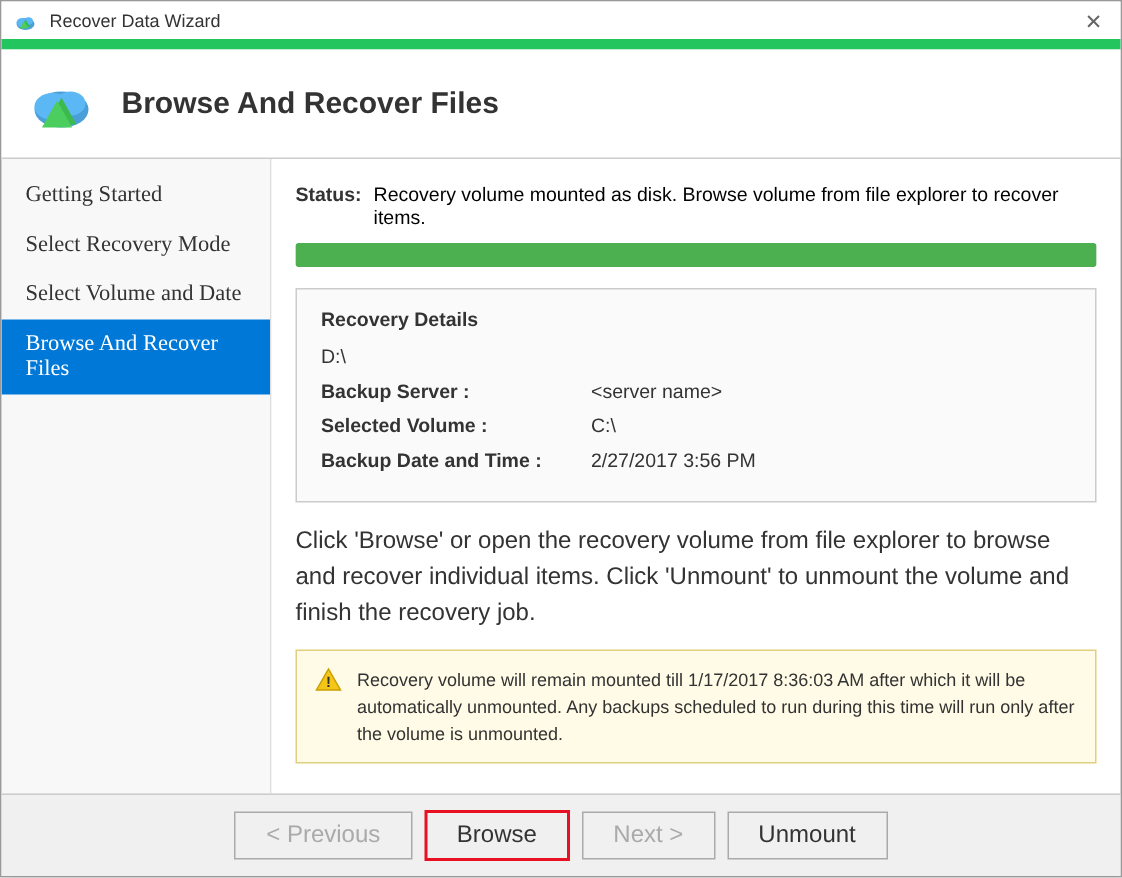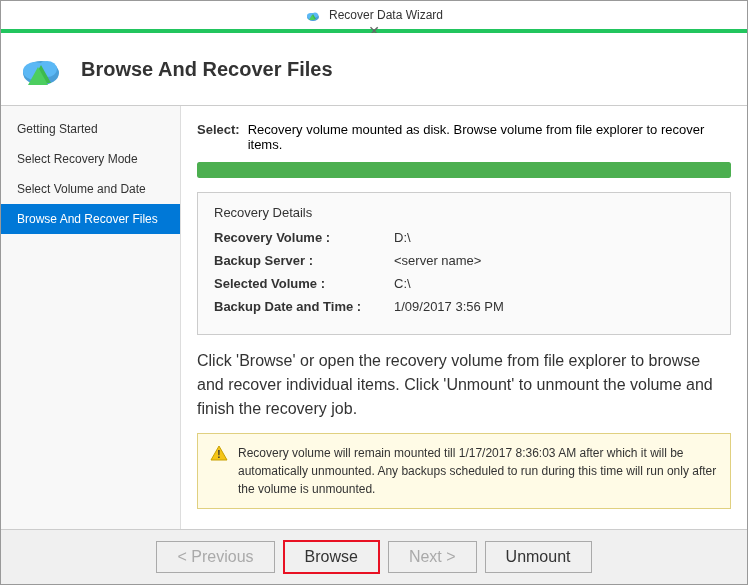--- a/index.html
+++ b/index.html
@@ -10,27 +10,26 @@
       height: 585px;
       background: #f0f0f0;
       border: 1px solid #999;
       display: flex;
       flex-direction: column;
       box-shadow: 2px 2px 8px rgba(0,0,0,0.3);
     }
 
     .title-bar {
       background: #fff;
-      border-bottom: 4px solid #22c55e;
+      border-bottom: 7px solid #22c55e;
       display: flex;
       align-items: center;
       justify-content: space-between;
       padding: 6px 8px;
       height: 32px;
-      flex-direction: column;
     }
 
     .title-bar-left {
       display: flex;
       align-items: center;
       gap: 8px;
     }
 
     .title-bar-icon {
       width: 16px;
@@ -83,23 +82,24 @@
 
     .sidebar {
       width: 180px;
       background: #f8f8f8;
       border-right: 1px solid #ddd;
       padding: 8px 0;
     }
 
     .sidebar-item {
       padding: 8px 16px;
-      font-size: 12px;
+      font-size: 15px;
       color: #333;
       cursor: pointer;
+      font-family: Liberation Serif, serif;
     }
 
     .sidebar-item.active {
       background: #0078d7;
       color: white;
     }
 
     .main-content {
       flex: 1;
       padding: 16px;
@@ -139,21 +139,21 @@
     }
 
     .recovery-details-box {
       border: 1px solid #ccc;
       padding: 12px 16px;
       background: #fafafa;
       margin-bottom: 14px;
     }
 
     .recovery-details-title {
-      font-weight: 400;
+      font-weight: 700;
       margin-bottom: 10px;
       color: #333;
     }
 
     .detail-row {
       display: flex;
       align-items: flex-start;
       margin-bottom: 8px;
     }
 
@@ -258,46 +258,45 @@
     <div class="sidebar">
       <div class="sidebar-item">Getting Started</div>
       <div class="sidebar-item">Select Recovery Mode</div>
       <div class="sidebar-item">Select Volume and Date</div>
       <div class="sidebar-item active">Browse And Recover Files</div>
     </div>
 
     <div class="main-content">
 
       <div class="status-row">
-        <span class="status-label">Select:</span>
+        <span class="status-label">Status:</span>
         <span class="status-text">Recovery volume mounted as disk. Browse volume from file explorer to recover items.</span>
       </div>
 
       <div class="progress-bar-container">
         <div class="progress-bar-fill" style="width: 100%;"></div>
       </div>
 
       <div class="recovery-details-box">
         <div class="recovery-details-title">Recovery Details</div>
 
         <div class="detail-row">
-          <span class="detail-label">Recovery Volume :</span>
           <span class="detail-value">D:\</span>
         </div>
         <div class="detail-row">
           <span class="detail-label">Backup Server :</span>
           <span class="detail-value">&lt;server name&gt;</span>
         </div>
         <div class="detail-row">
           <span class="detail-label">Selected Volume :</span>
           <span class="detail-value">C:\</span>
         </div>
         <div class="detail-row">
           <span class="detail-label">Backup Date and Time :</span>
-          <span class="detail-value">1/09/2017 3:56 PM</span>
+          <span class="detail-value">2/27/2017 3:56 PM</span>
         </div>
       </div>
 
       <p class="info-text">Click 'Browse' or open the recovery volume from file explorer to browse and recover individual items. Click 'Unmount' to unmount the volume and finish the recovery job.</p>
 
       <div class="warning-box">
 
         <svg class="warning-icon" viewBox="0 0 18 18">
           <polygon points="9,2 17,16 1,16" fill="#f5c518" stroke="#c8a000" stroke-width="1"></polygon>
           <text x="9" y="14" text-anchor="middle" font-size="10" font-weight="bold" fill="#333">!</text>

